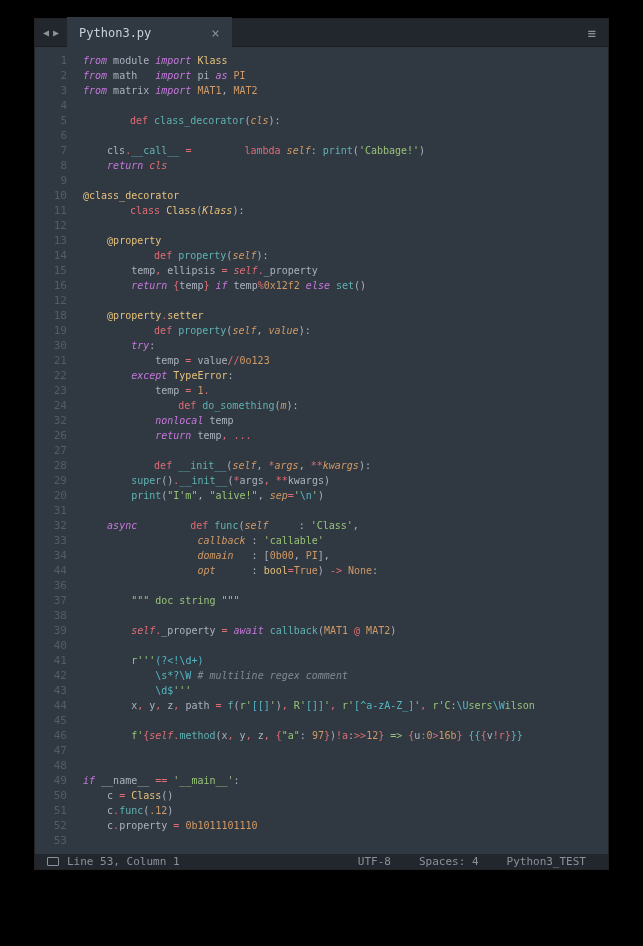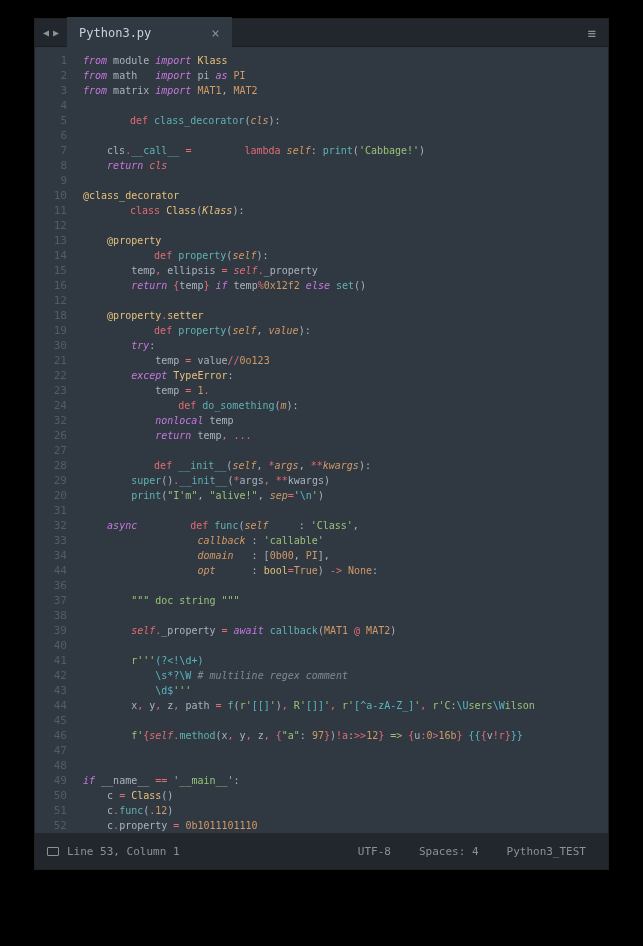--- a/index.html
+++ b/index.html
@@ -89,21 +89,21 @@
 .num { color: #d19a66; }
 .op { color: #e06c75; }
 .pn { color: #abb2bf; }
 .cmt { color: #808890; font-style: italic; }
 .dec { color: #e5c07b; }
 .self { color: #e06c75; font-style: italic; }
 .const { color: #d19a66; }
 .esc { color: #56b6c2; }
 .re { color: #56b6c2; }
 .statusbar {
-  height: 36px;
+  height: 15px;
   background: #22272e;
   display: flex;
   align-items: center;
   padding: 0 12px;
   color: #8a919a;
   font-size: 11px;
   gap: 8px;
 }
 .sb-icon {
   width: 12px; height: 9px;

